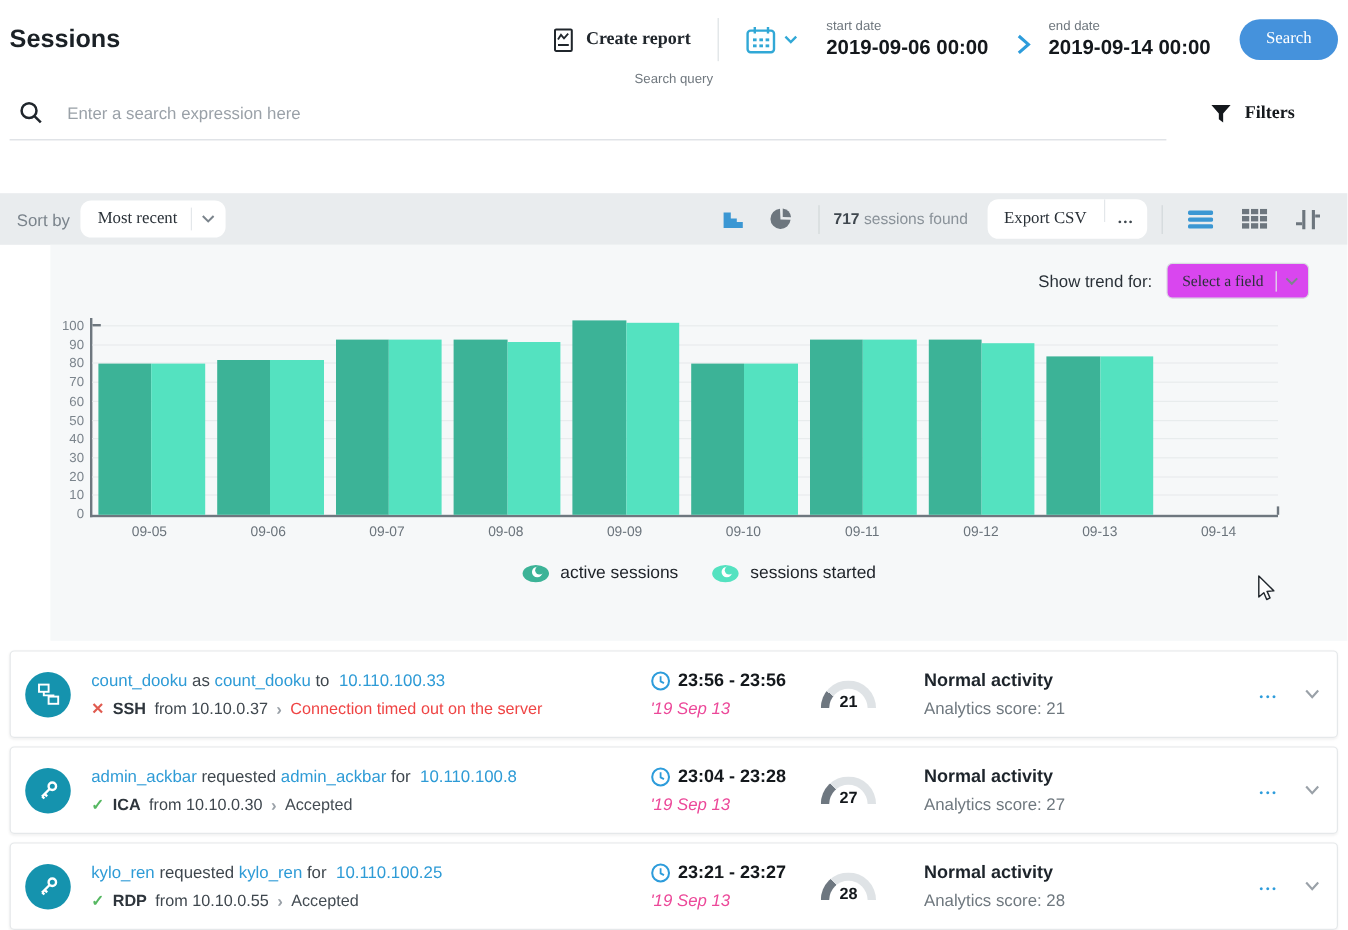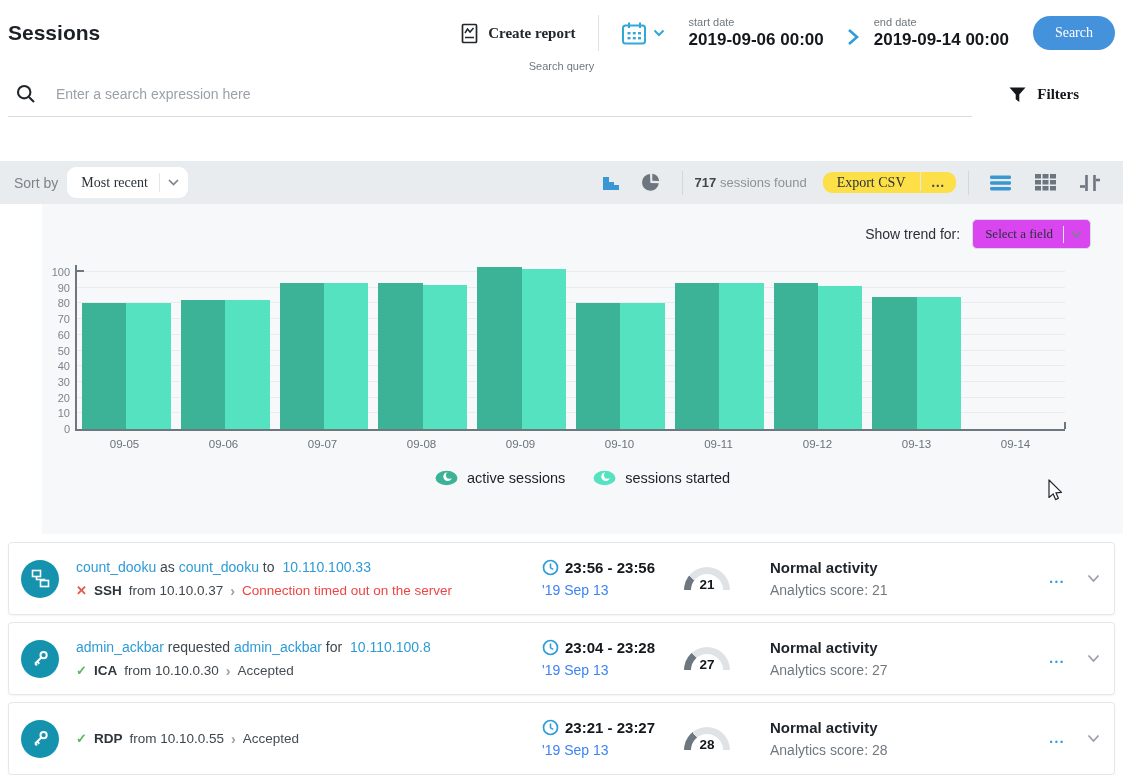--- a/index.html
+++ b/index.html
@@ -40,21 +40,21 @@
   .toolbar { margin-top:44px; background:#e9ecee; height:43px; display:flex; align-items:center; padding:0 14px; }
   .sort-label { color:#7b848c; font-size:14px; margin-right:9px; }
   .pill-select { background:#fff; border-radius:9px; height:31px; display:flex; align-items:center;
                  padding:0 9px 0 14px; font-size:14px; color:#2a3138; }
   .pill-select .inner-div { width:1px; height:19px; background:#e3e7ea; margin:0 8px 0 11px; }
   .tb-spacer { flex:1; }
   .icon-btn { display:flex; align-items:center; padding:0 9px; }
   .vdiv-t { width:1px; height:24px; background:#d2d7da; margin:0 12px; }
   .found { font-size:13px; color:#8a9299; margin-right:16px; white-space:nowrap; }
   .found b { color:#3f474e; font-weight:700; }
-  .export-group { background:#fde047; border-radius:9px; height:21px; display:flex; overflow:hidden; }
+  .export-group { background:#ffffff; border-radius:9px; height:33px; display:flex; overflow:hidden; }
   .export-btn { padding:0 14px; font-size:14px; color:#2a3138; height:100%; }
   .export-div { width:1px; height:19px; background:#e3e7ea; }
   .more-dots { padding:0 11px; font-size:14px; font-weight:700; color:#3f474e; letter-spacing:1px; }
   .view-group { display:flex; align-items:center; gap:6px; }
 
   
   .panel { background:#f6f8f9; height:330px; padding-top:15px;margin-left:42px; }
   .trend-row { display:flex; justify-content:flex-end; align-items:center; padding-right:32px; gap:12px; }
   .trend-label { font-size:14px; color:#2a3138; }
   .trend-select { background:#d946ef; border:1px solid #d9dde1; border-radius:5px; height:30px;
@@ -90,21 +90,21 @@
   .st { font-size:13px; font-weight:700; }
   .st-err { color:#e05a4f; }
   .st-ok { color:#56b862; }
   .proto { font-weight:700; color:#2e353c; }
   .plain2 { color:#3f474e; }
   .arrow-sep { color:#9aa1a8; font-weight:700; font-size:14px; }
   .card[data-status="error"] .result { color:#ef4444; }
   .card[data-status="ok"] .result { color:#454d54; }
   .sess-time { width:142px; display:flex; flex-direction:column; gap:6px; }
   .time-row { display:flex; align-items:center; gap:6px; font-size:15px; font-weight:700; color:#14181c; }
-  .time-date { font-size:14px; color:#3b82f6; }
+  .time-date { font-size:14px; color:#ec4899;font-style:italic; }
   .gauge-box { width:86px; display:flex; justify-content:flex-start; }
   .gauge { position:relative; width:46px; height:24px; overflow:hidden; }
   .gauge .arc { position:absolute; top:0; left:0; width:46px; height:46px; border-radius:50%;
     background:conic-gradient(from 270deg, #6e7780 0deg var(--fill,40deg), #dfe3e6 var(--fill,40deg) 180deg, transparent 180deg 360deg); }
   .gauge .hole { position:absolute; top:7px; left:7px; width:32px; height:32px; border-radius:50%; background:#fff; }
   .gauge .num { position:absolute; width:100%; text-align:center; bottom:-1px; font-weight:700; font-size:13.5px; color:#14181c; }
   .sess-activity { width:244px; display:flex; flex-direction:column; gap:6px; }
   .act-title { font-size:15px; font-weight:700; color:#1d242b; }
   .act-score { font-size:14px; color:#6f787f; }
   .sess-actions { width:86px; display:flex; align-items:center; justify-content:flex-end; gap:22px; }
@@ -483,20 +483,27 @@
       <svg class="ic-key" width="21" height="21" viewBox="0 0 21 21">
         <g fill="none" stroke="#fff" stroke-width="2">
           <circle cx="13.6" cy="7.2" r="3.1"></circle>
           <line x1="11.3" y1="9.5" x2="5" y2="15.8"></line>
           <line x1="7.2" y1="13.6" x2="9.3" y2="15.7"></line>
           <line x1="5.2" y1="15.6" x2="7" y2="17.4"></line>
         </g>
       </svg>
     </div>
     <div class="sess-main">
+      <div class="sess-line1">
+        <a class="link" href="#">kylo_ren</a>
+        <span class="plain">requested</span>
+        <a class="link" href="#">kylo_ren</a>
+        <span class="plain">for</span>
+        <a class="link host" href="#">10.110.100.25</a>
+      </div>
       <div class="sess-line2">
 
         <span class="st st-ok">✓</span>
         <span class="proto">RDP</span>
         <span class="plain2"><span>from</span> <span>10.10.0.55</span></span>
         <span class="arrow-sep">›</span>
         <span class="result">Accepted</span>
       </div>
     </div>
     <div class="sess-time">

